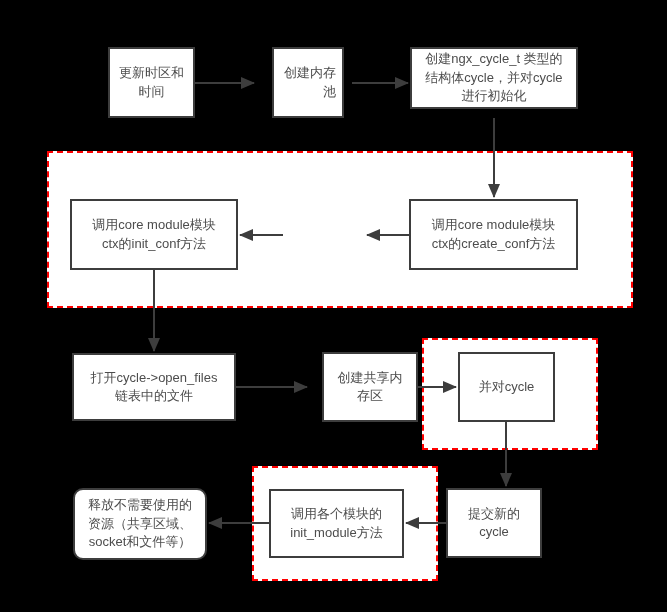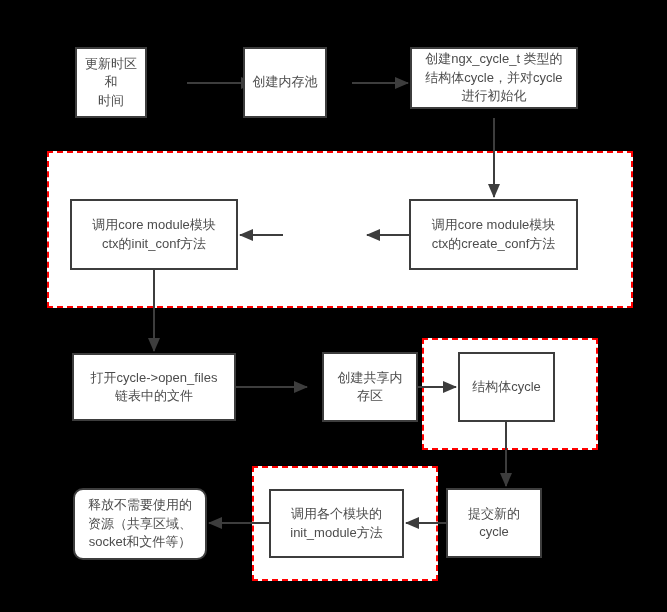--- a/index.html
+++ b/index.html
@@ -42,22 +42,22 @@
     font-size: 13px;
     line-height: 1.42;
     text-align: center;
     white-space: pre-line;
     display: flex;
     align-items: center;
     justify-content: center;
     padding: 4px 6px;
     z-index: 3;
   }
-  #n-update-timezone     { left: 75px;  top: 47px;  width: 72px;  height: 71px; }
-  #n-create-memory-pool  { left: 243px; top: 47px;  width: 84px;  height: 71px; }
+  #n-update-timezone     { left: 108px;  top: 47px;  width: 87px;  height: 71px; }
+  #n-create-memory-pool  { left: 272px; top: 47px;  width: 72px;  height: 71px; text-align: right; }
   #n-create-cycle-struct { left: 410px; top: 47px;  width: 168px; height: 62px; }
   #n-call-init-conf      { left: 70px;  top: 199px; width: 168px; height: 71px; }
   #n-parse-config        { left: 283px; top: 199px; width: 82px;  height: 71px; }
   #n-call-create-conf    { left: 409px; top: 199px; width: 169px; height: 71px; }
   #n-open-files          { left: 72px;  top: 353px; width: 164px; height: 68px; }
   #n-create-shared-mem   { left: 322px; top: 352px; width: 96px;  height: 70px; }
   #n-listen-socket       { left: 458px; top: 352px; width: 97px;  height: 70px; }
   #n-release-resources   { left: 73px;  top: 488px; width: 134px; height: 72px; border-radius: 10px; }
   #n-call-init-module    { left: 269px; top: 489px; width: 135px; height: 69px; }
   #n-commit-new-cycle    { left: 446px; top: 488px; width: 96px;  height: 70px; }
@@ -99,21 +99,21 @@
 结构体cycle，并对cycle
 进行初始化</div>
   <div class="node" id="n-call-init-conf">调用core module模块
 ctx的init_conf方法</div>
   <div class="node" id="n-call-create-conf">调用core module模块
 ctx的create_conf方法</div>
   <div class="node" id="n-open-files">打开cycle-&gt;open_files
 链表中的文件</div>
   <div class="node" id="n-create-shared-mem">创建共享内
 存区</div>
-  <div class="node" id="n-listen-socket">结构体cycle</div>
+  <div class="node" id="n-listen-socket">并对cycle</div>
   <div class="node" id="n-release-resources">释放不需要使用的
 资源（共享区域、
 socket和文件等）</div>
   <div class="node" id="n-call-init-module">调用各个模块的
 init_module方法</div>
   <div class="node" id="n-commit-new-cycle">提交新的
 cycle</div>
 
 </div>
 

